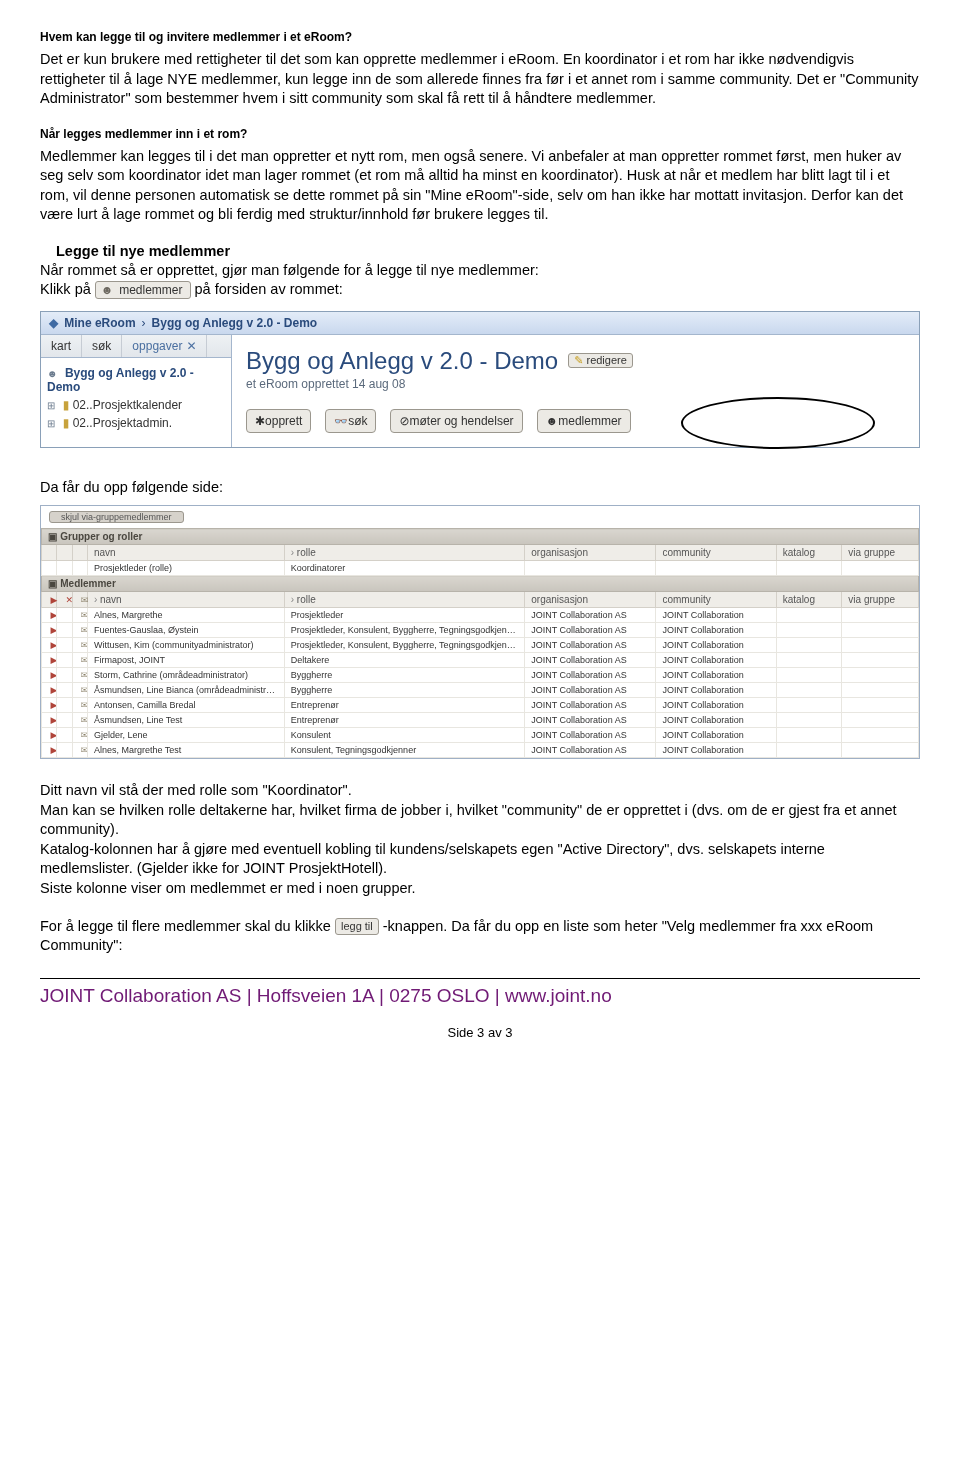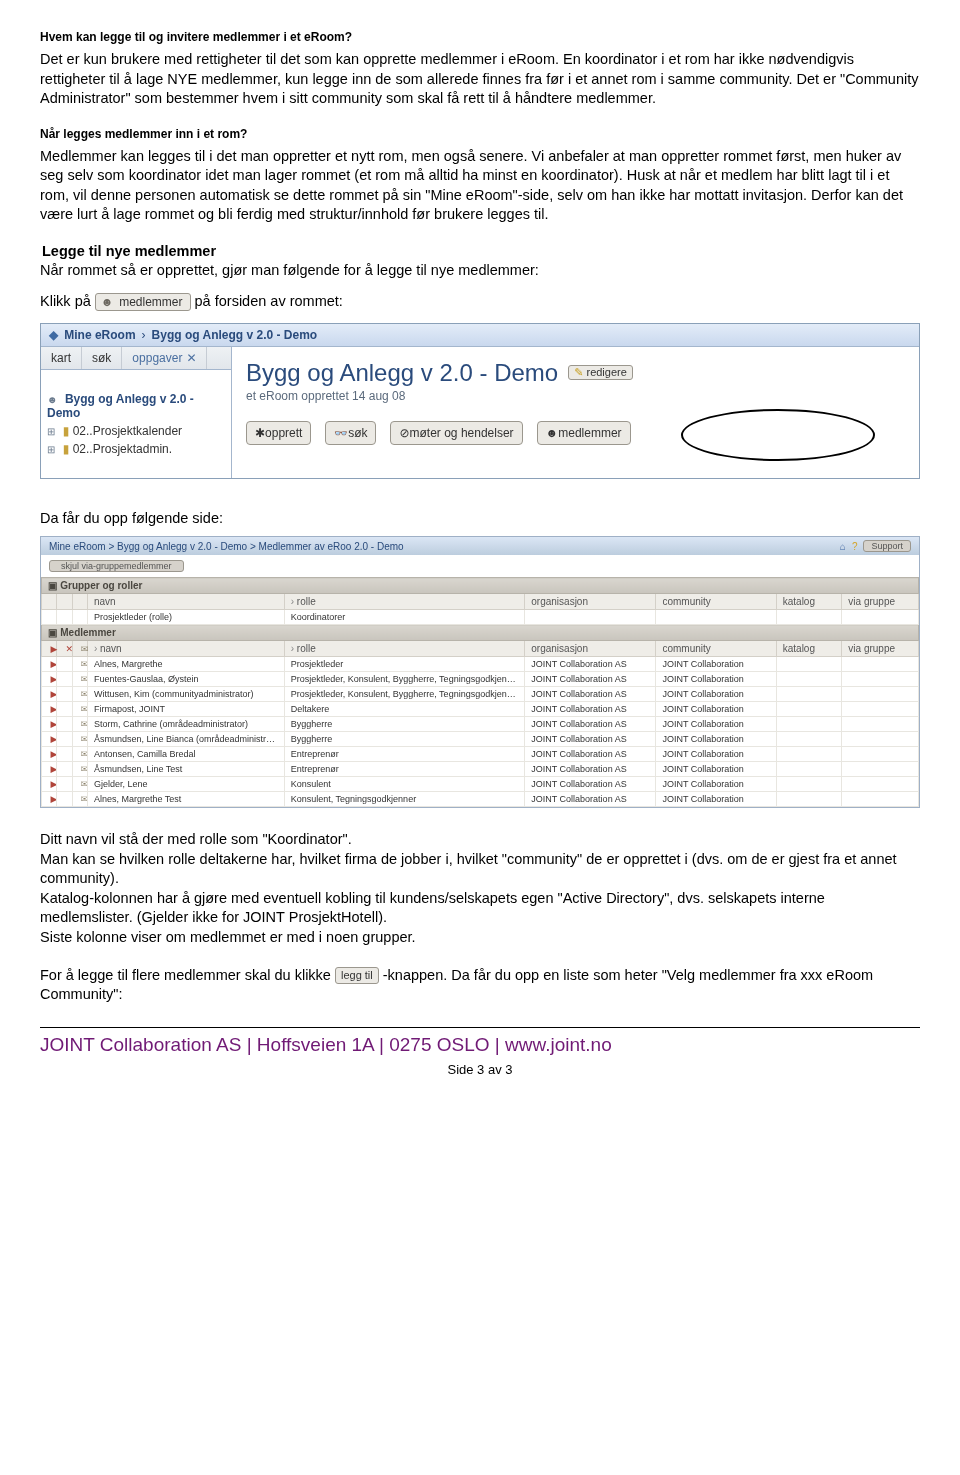--- a/index.html
+++ b/index.html
@@ -15,21 +15,21 @@
     font-weight: bold;
     font-size: 12px;
     margin: 0 0 6px 0;
   }
   .para {
     margin: 0 0 18px 0;
     line-height: 1.35;
   }
   .subheading {
     font-weight: bold;
-    margin: 0 0 2px 2px;
+    margin: 0 0 2px 16px;
   }
   .inline-line {
     margin: 0 0 12px 0;
   }
   .btn-chip {
     display: inline-block;
     background: #eceae5;
     border: 1px solid #9b978e;
     border-radius: 3px;
     padding: 1px 7px 1px 5px;
@@ -79,21 +79,21 @@
     border-bottom: 1px solid #a4b6cd;
     font-size: 12px;
   }
   .shot1 .tabs .tab {
     padding: 4px 10px;
     border-right: 1px solid #c6ccd4;
     color: #333;
   }
   .shot1 .tabs .tab.sel { color:#4a6fa0; }
   .shot1 .tabs .tab .x { margin-left:4px; }
-  .shot1 .tree { padding: 20px 6px; }
+  .shot1 .tree { padding: 6px 6px; }
   .shot1 .tree .node {
     padding: 2px 0;
     color: #333;
   }
   .shot1 .tree .tico { margin-right:4px; font-size:10px; color:#6b7b8e; }
   .shot1 .tree .title { font-weight: bold; color:#2a4b7c; }
   .shot1 .main { flex:1; padding: 8px 14px 14px 14px; }
   .shot1 .roomtitle {
     font-size: 24px;
     color: #2a4b7c;
@@ -198,38 +198,38 @@
     border-top: 1px solid #000;
     margin: 22px 0 6px 0;
   }
   .footer {
     font-size: 19px;
     color:#701a75;
   }
   .footer2 {
     text-align:center;
     font-size:13px;
-    margin-top:6px;
+    margin-top:18px;
   }
   .star-icon::before { content:"✱"; }
   .glasses-icon::before { content:"👓"; font-size:11px; }
   .clock-icon::before { content:"⊘"; }
   .ppl-icon::before { content:"☻"; }
 </style>
 </head>
 <body>
 
 <p class="heading">Hvem kan legge til og invitere medlemmer i et eRoom?</p>
 <p class="para">Det er kun brukere med rettigheter til det som kan opprette medlemmer i eRoom. En koordinator i et rom har ikke nødvendigvis rettigheter til å lage NYE medlemmer, kun legge inn de som allerede finnes fra før i et annet rom i samme community. Det er "Community Administrator" som bestemmer hvem i sitt community som skal få rett til å håndtere medlemmer.</p>
 
 <p class="heading">Når legges medlemmer inn i et rom?</p>
 <p class="para">Medlemmer kan legges til i det man oppretter et nytt rom, men også senere. Vi anbefaler at man oppretter rommet først, men huker av seg selv som koordinator idet man lager rommet (et rom må alltid ha minst en koordinator). Husk at når et medlem har blitt lagt til i et rom, vil denne personen automatisk se dette rommet på sin "Mine eRoom"-side, selv om han ikke har mottatt invitasjon. Derfor kan det være lurt å lage rommet og bli ferdig med struktur/innhold før brukere legges til.</p>
 
 <p class="subheading">Legge til nye medlemmer</p>
-<p class="para" style="margin-bottom:12px">Når rommet så er opprettet, gjør man følgende for å legge til nye medlemmer:</p>
+<p class="para" style="margin-bottom:0">Når rommet så er opprettet, gjør man følgende for å legge til nye medlemmer:</p>
 
 <p class="inline-line">
   <span>Klikk på </span>
   <span class="btn-chip">
     <span class="ico ppl-icon"></span>
     <span>medlemmer</span>
   </span>
   <span> på forsiden av rommet:</span>
 </p>
 
@@ -294,28 +294,20 @@
         </div>
         <div class="oval"></div>
       </div>
     </div>
   </div>
 </div>
 
 <p class="para" style="margin-bottom:8px">Da får du opp følgende side:</p>
 
 <div class="shot2">
-  <div class="crumb2">
-    <span>Mine eRoom &gt; Bygg og Anlegg v 2.0 - Demo &gt; Medlemmer av eRoo 2.0 - Demo</span>
-    <span class="rbtns">
-      <span style="color:#3d65a3">⌂</span>
-      <span style="color:#d4a428">?</span>
-      <span class="sup">Support</span>
-    </span>
-  </div>
   <div class="ctrlrow">
     <span class="chip">skjul via-gruppemedlemmer</span>
   </div>
   <table>
     <colgroup>
       <col style="width:14px">
         <col style="width:14px">
         <col style="width:14px">
       <col style="width:180px">
         <col style="width:220px">

